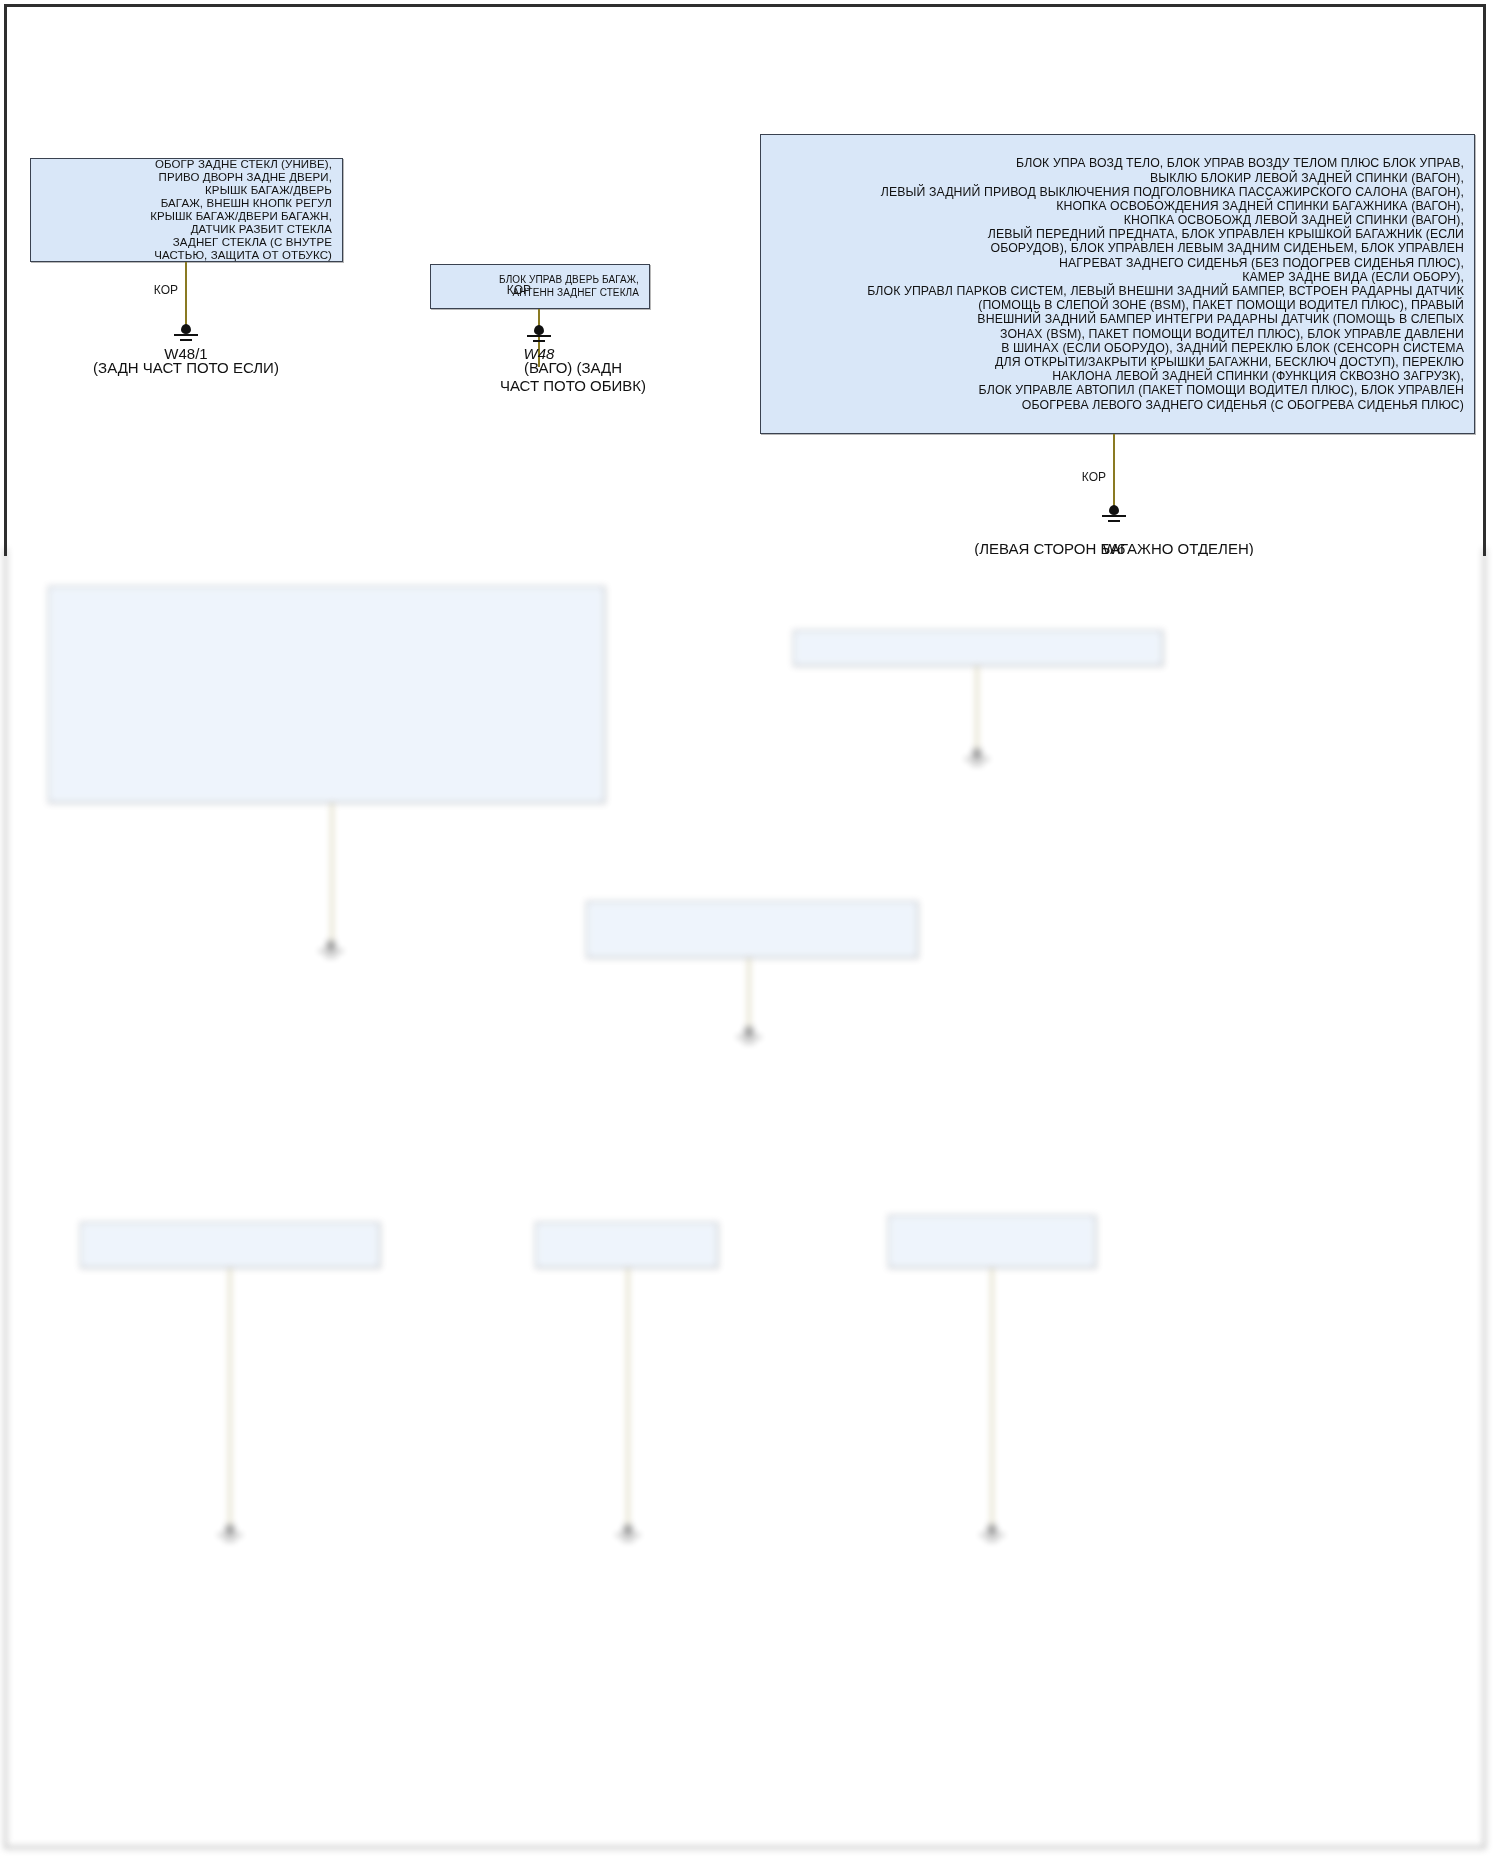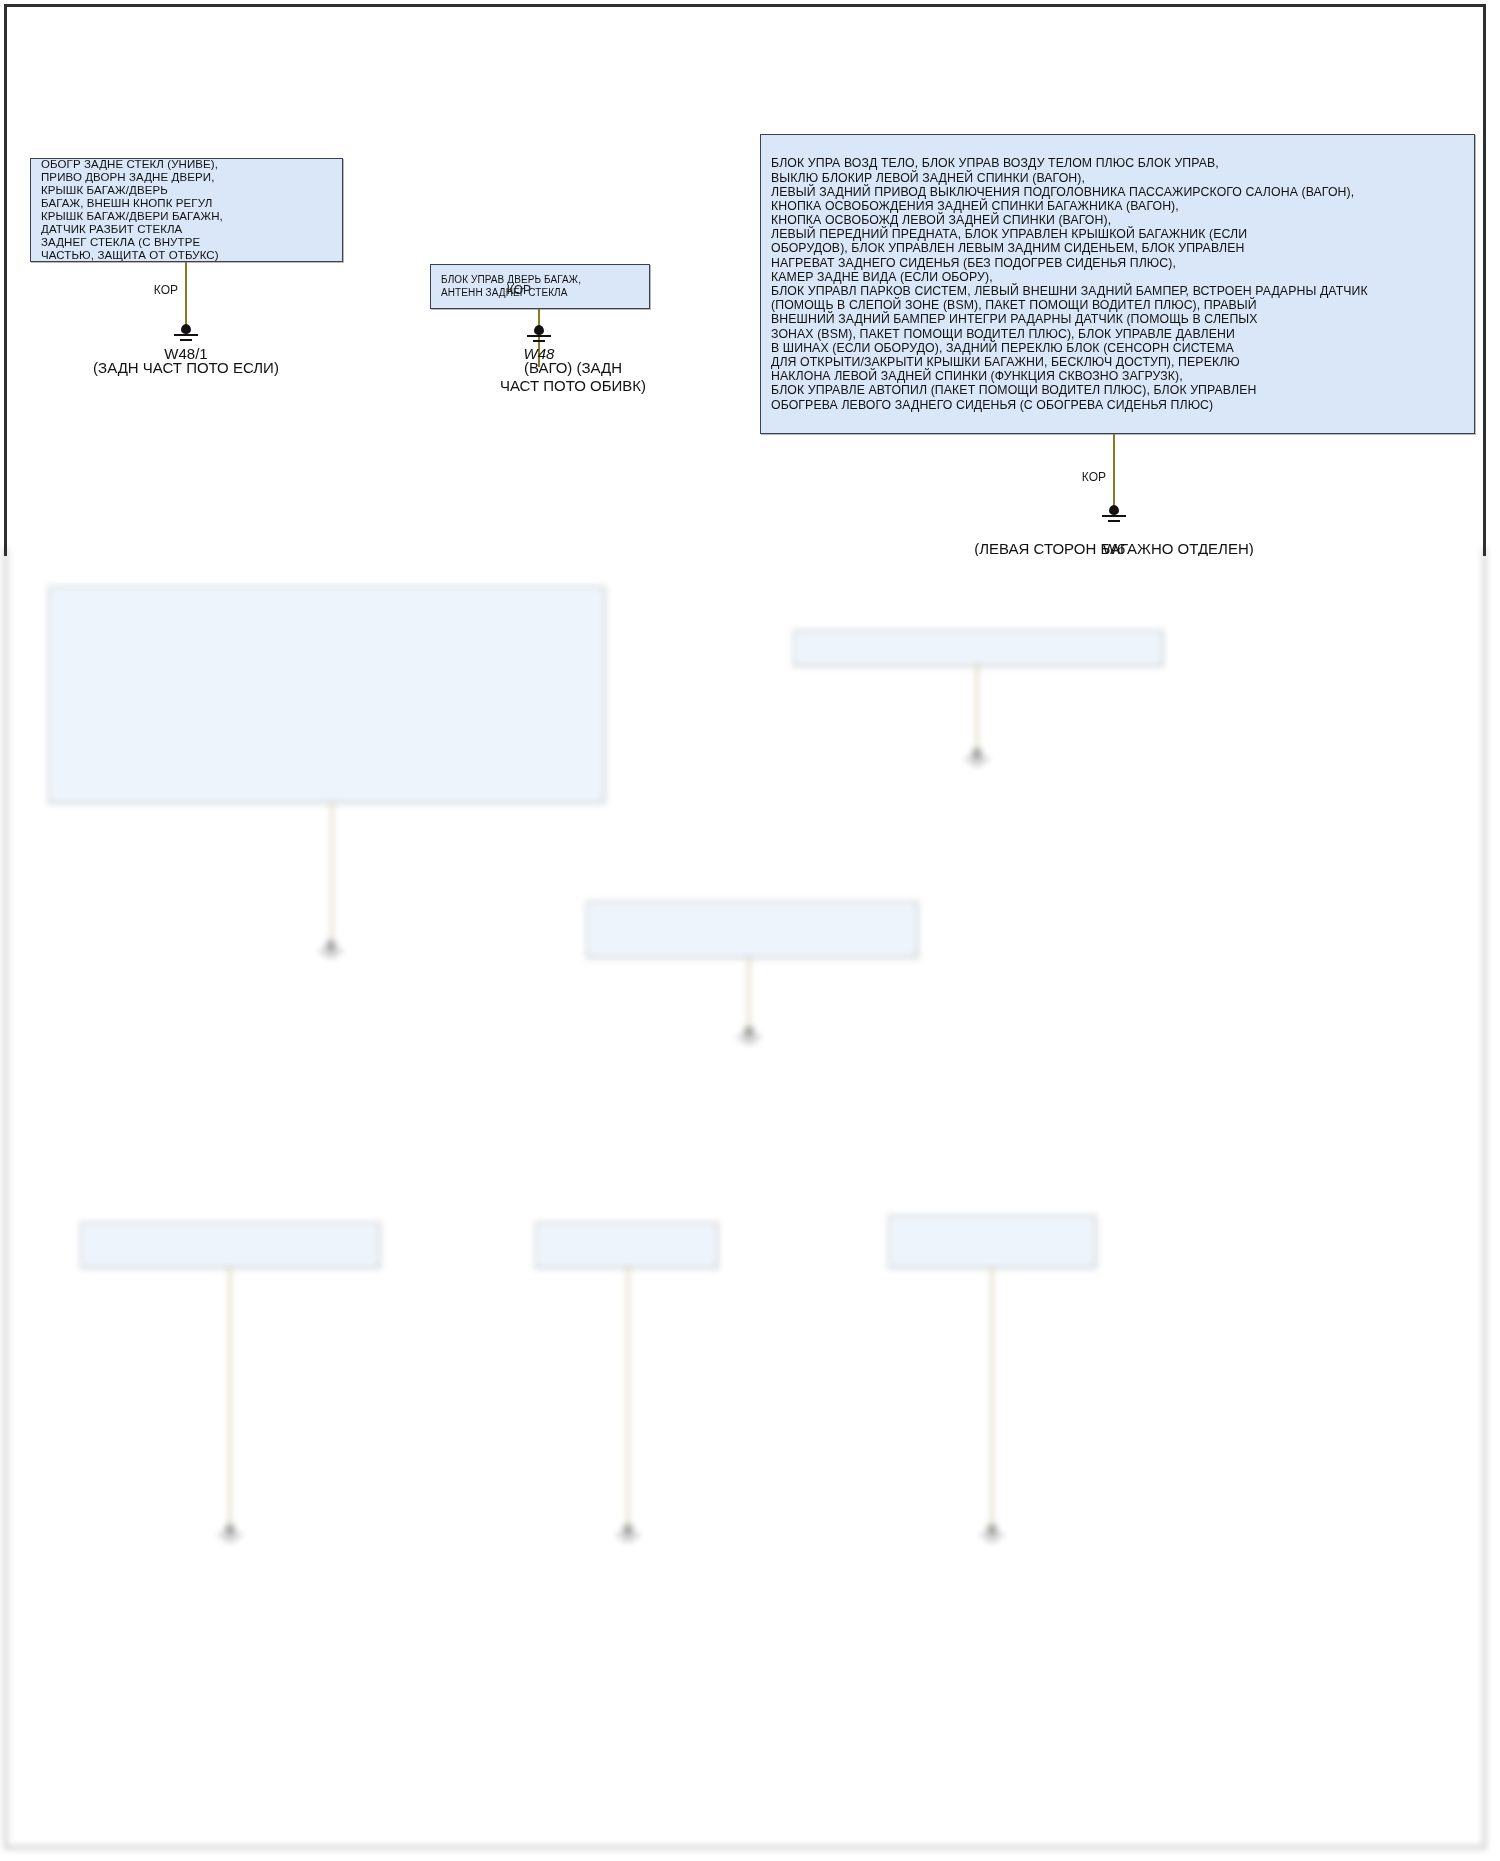--- a/index.html
+++ b/index.html
@@ -48,21 +48,21 @@
     box-sizing:border-box;
     box-shadow:1px 1px 0 rgba(0,0,0,.28);
     color:#111;
     display:flex;
     align-items:center;
     justify-content:center;
     padding:5px 10px;
   }
   .node-box .txt{
     width:100%;
-    text-align:left;
+    text-align:right;
     line-height:1.14;
     white-space:pre-line;
     font-size:11.5px;
     letter-spacing:.1px;
   }
   .node-box.big .txt{font-size:12.3px;line-height:1.155;}
   .node-box.small .txt{font-size:10px;line-height:1.22;}
 
   
   .wire{

